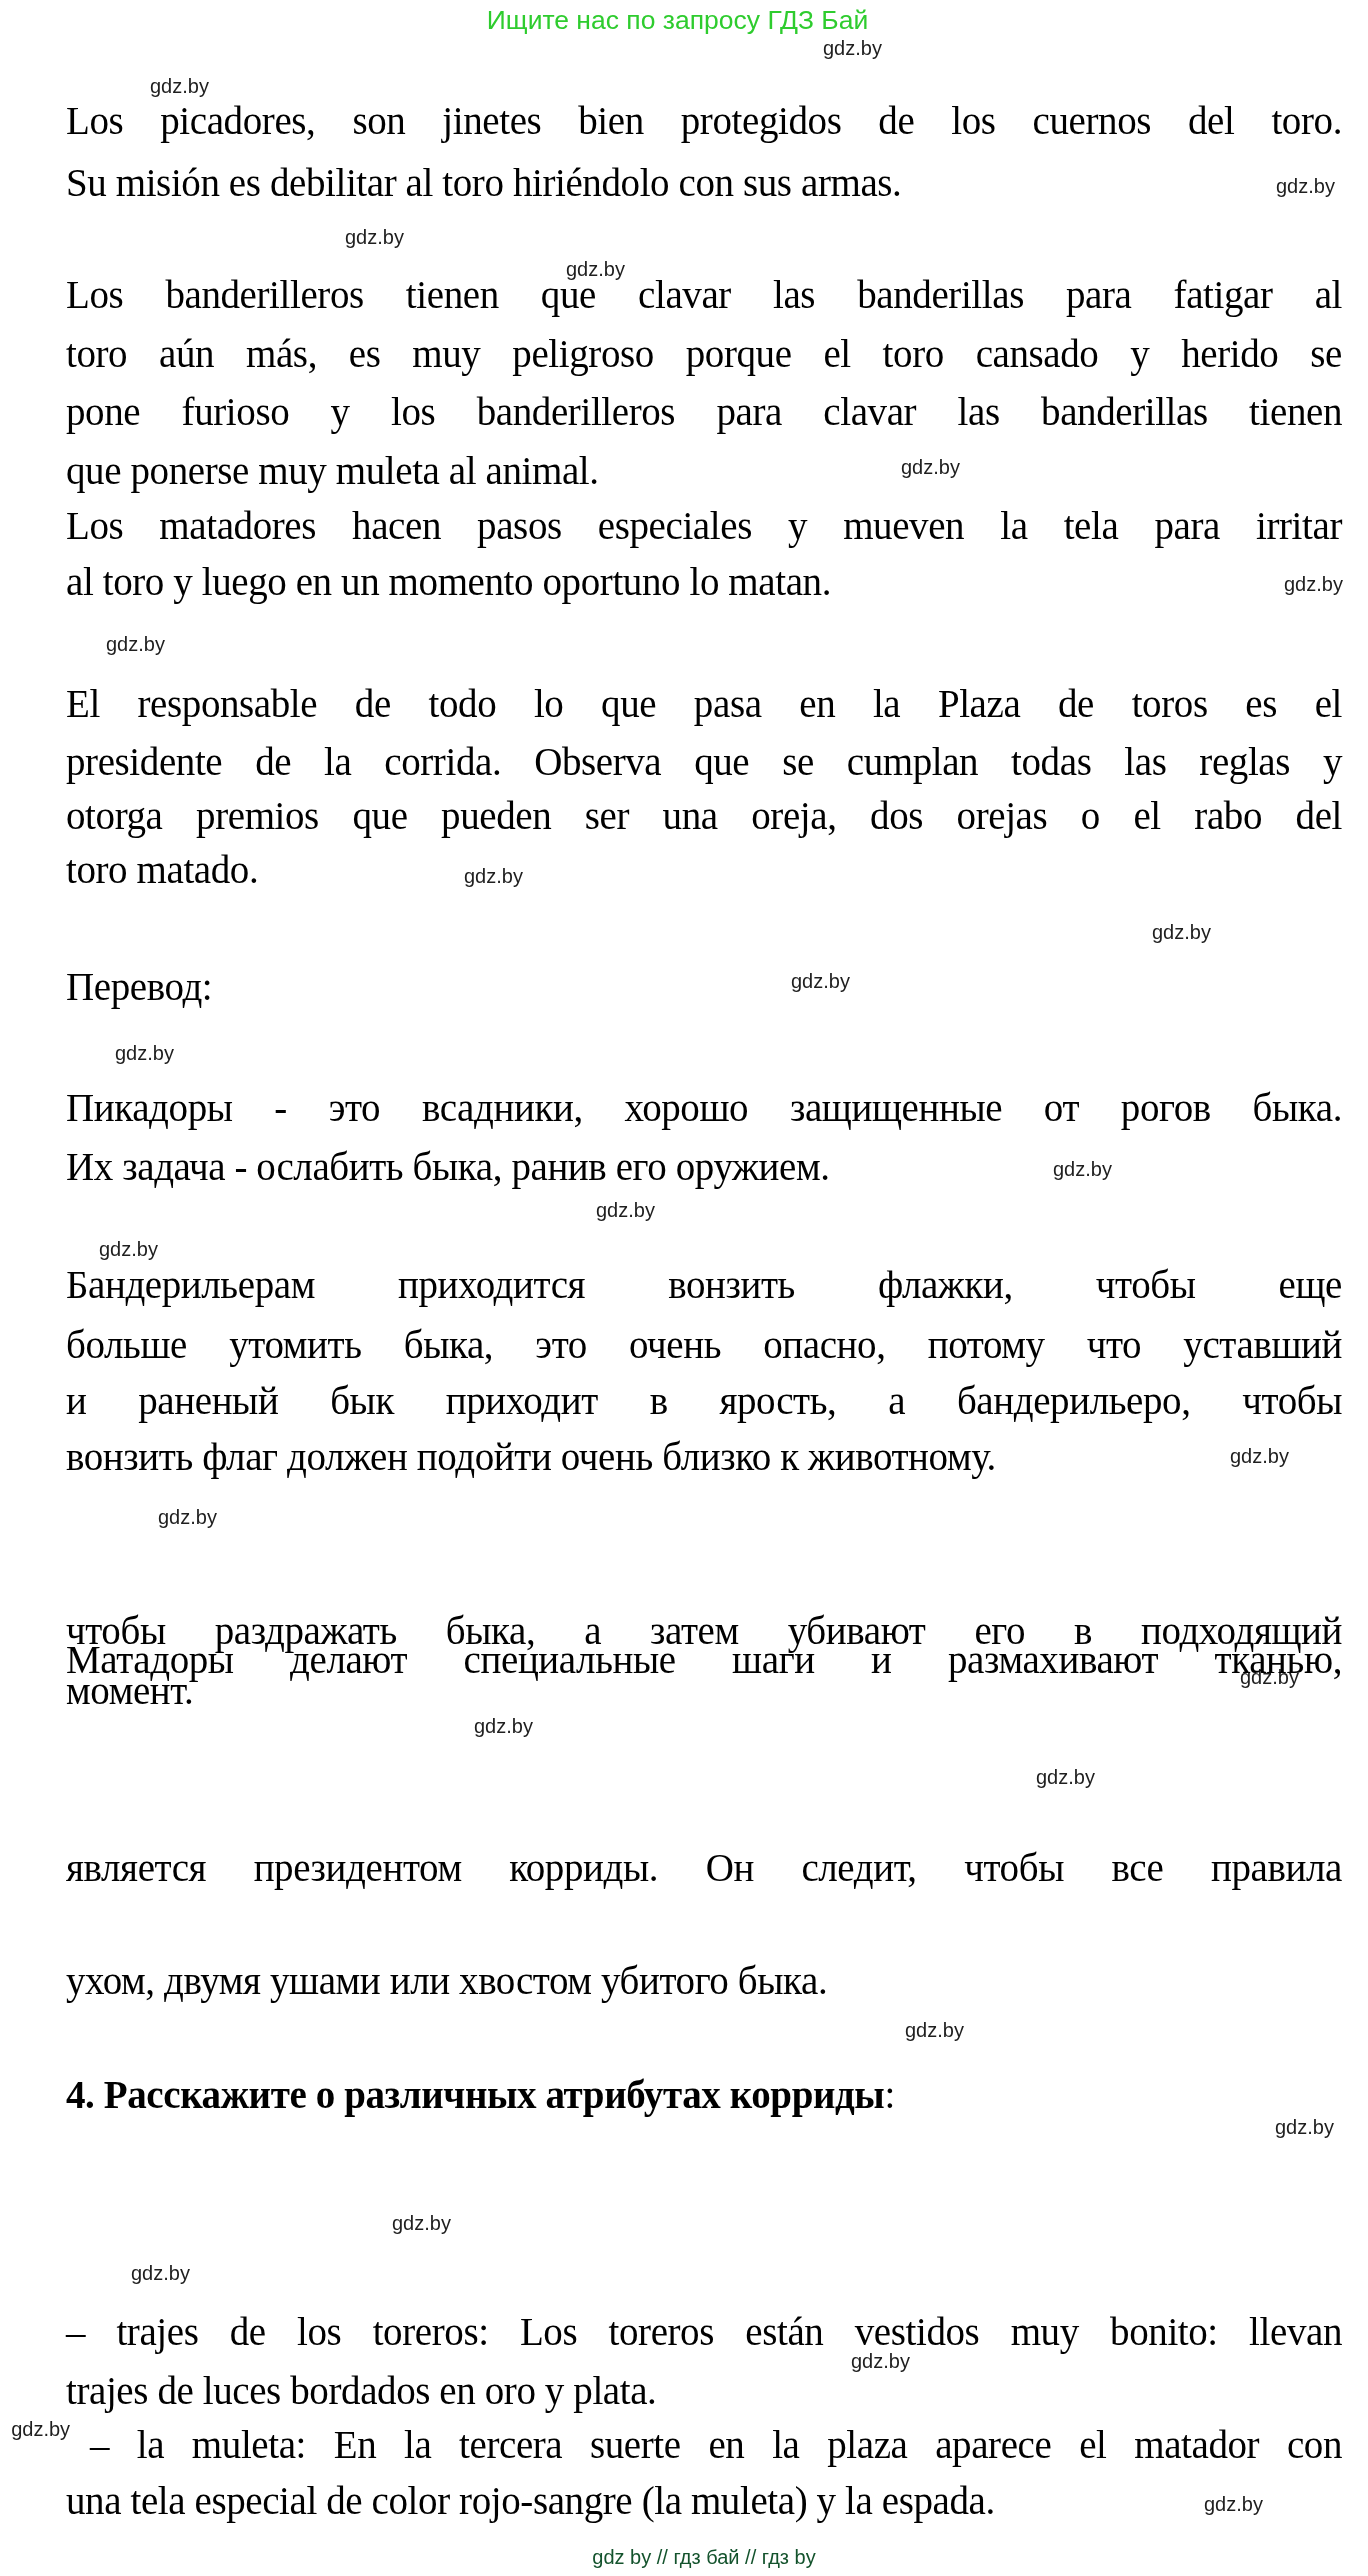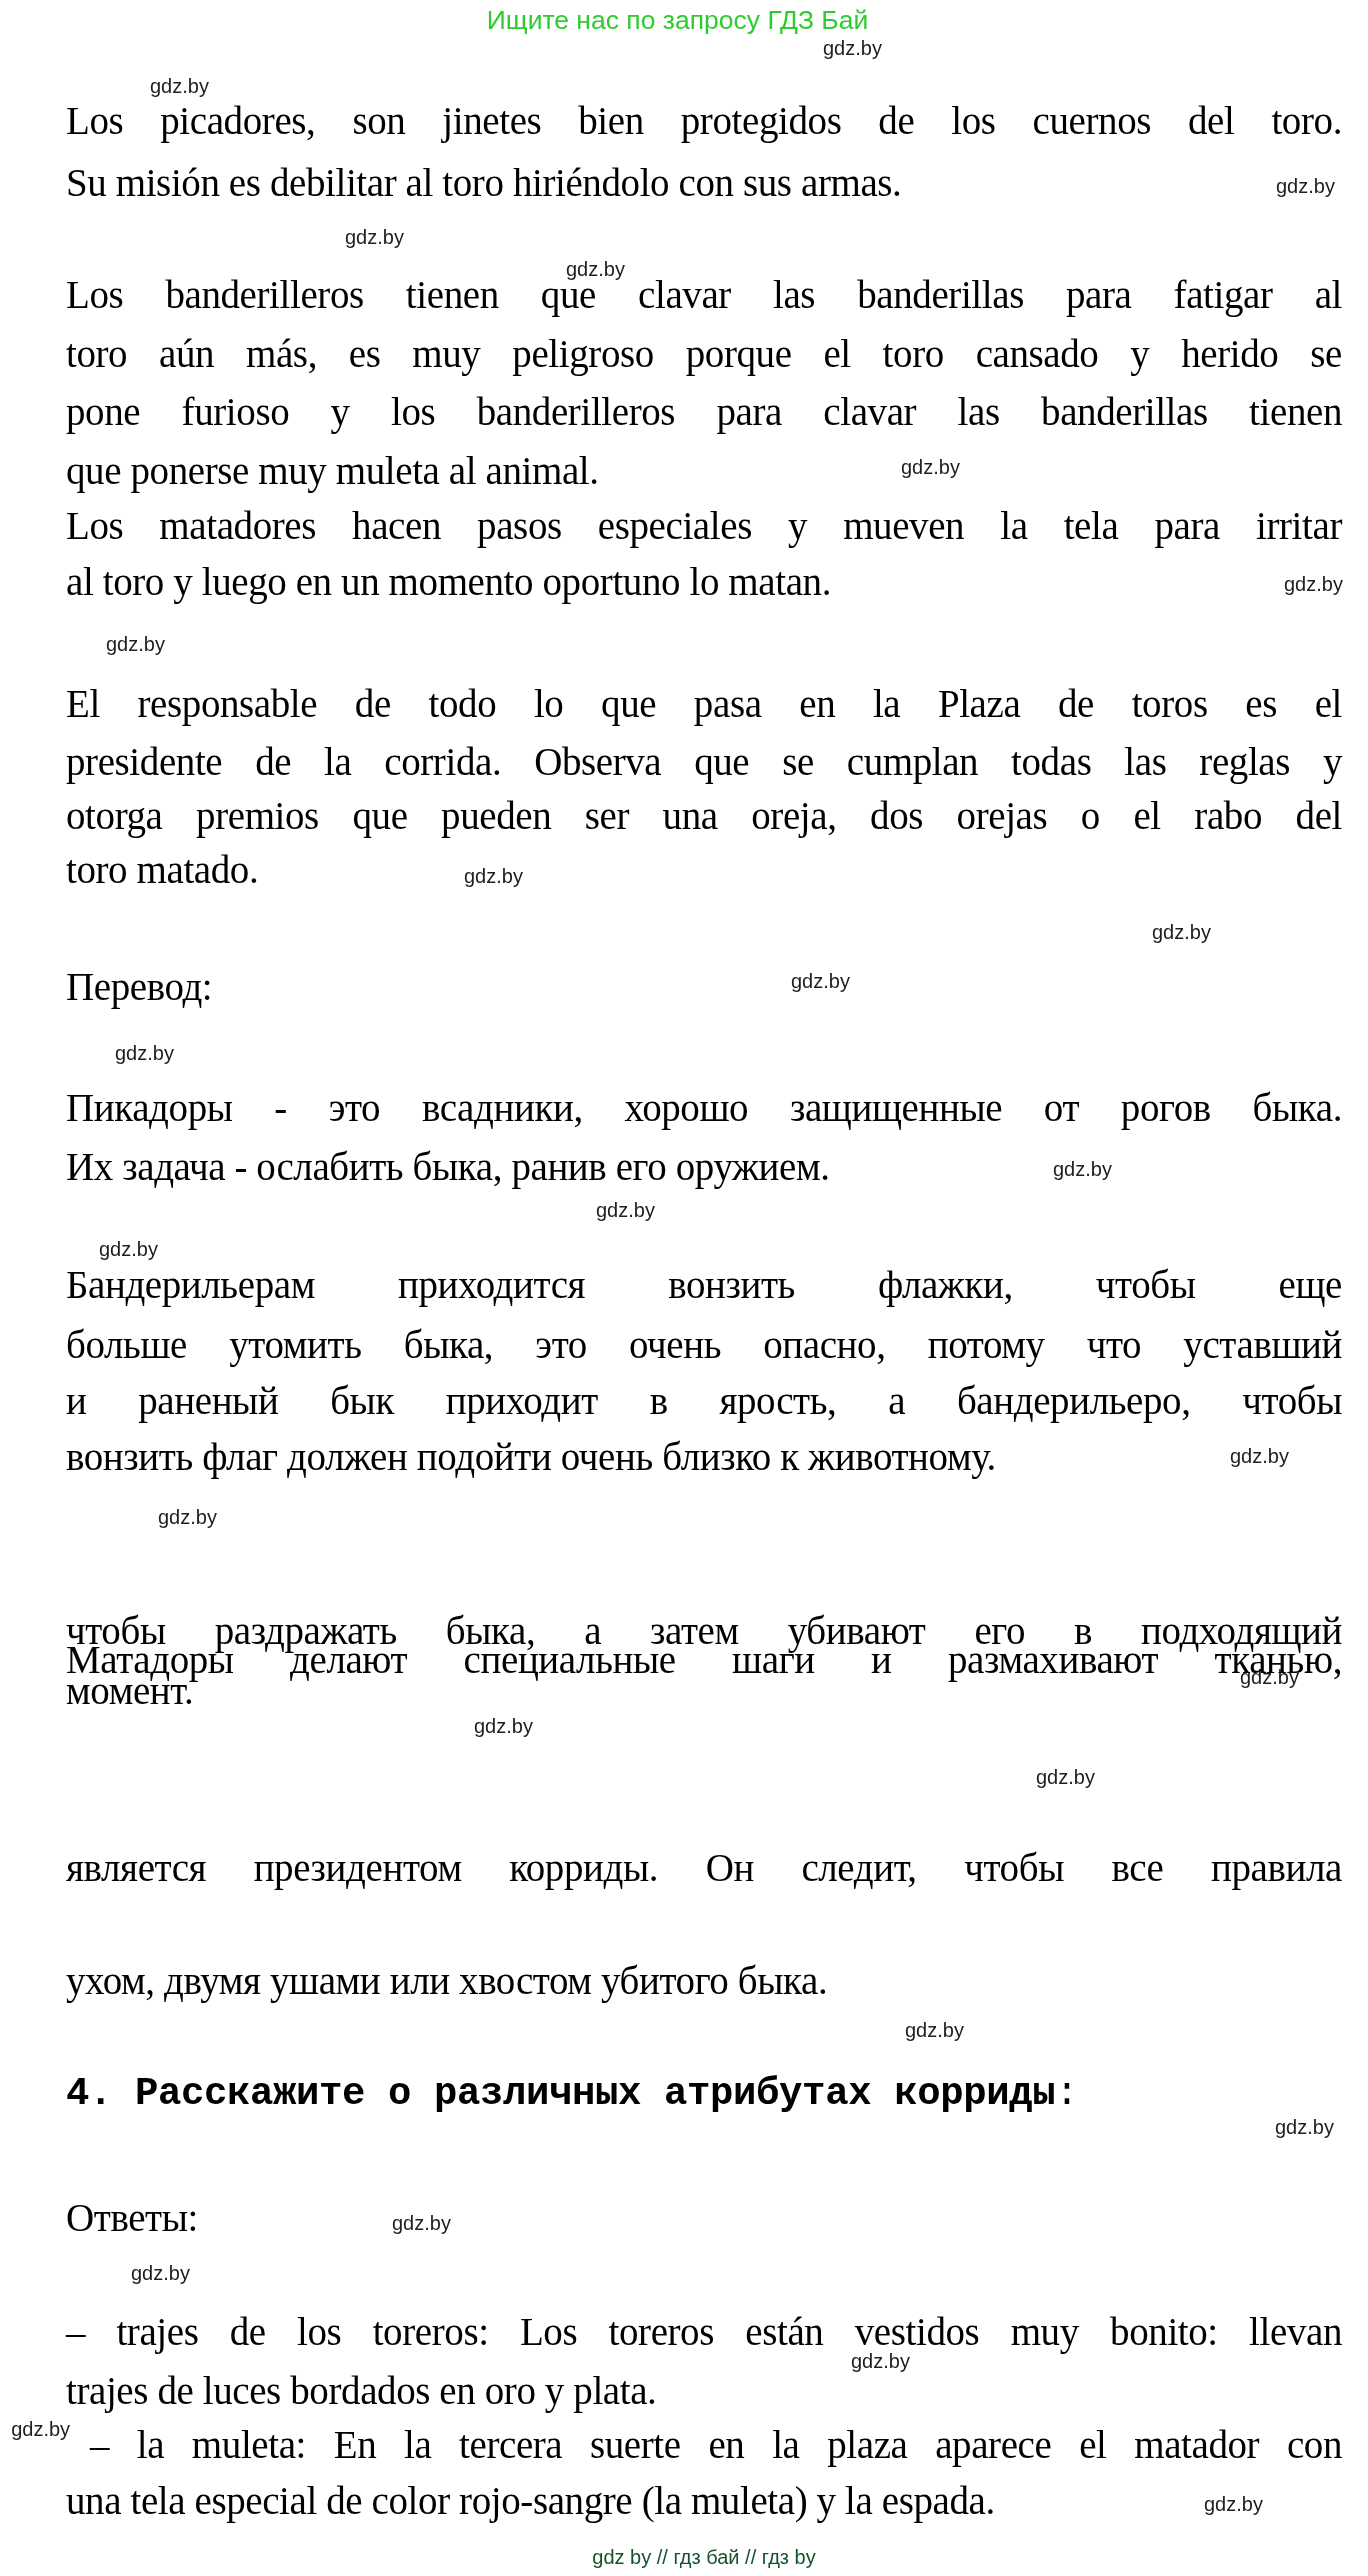--- a/index.html
+++ b/index.html
@@ -17,21 +17,21 @@
     font-size:26.5px; font-weight:500;
     color:#2ecc2e;
   }
   .ln {
     position:absolute; left:66px; width:1276px; height:59px;
     font-size:39px; line-height:59px; color:#000;
     letter-spacing:-0.4px;
     white-space:normal; overflow:visible;
   }
   .j { text-align:justify; text-align-last:justify; }
-  .bold { font-weight:bold;font-family:Liberation Mono, monospace; }
+  .bold { font-weight:bold; }
   .reg { font-weight:normal; }
   .indent { left:90px; width:1252px; }
   .wm {
     position:absolute;
     font-family:"Liberation Sans", sans-serif;
     font-size:20px; line-height:1.1;
     color:#1f1f1f;
   }
   .footer {
     position:absolute; top:2546px; left:66px; width:1276px;
@@ -104,21 +104,20 @@
 
   <div class="ln j" style="top:1630px">Матадоры делают специальные шаги и размахивают тканью,</div>
   <div class="ln j" style="top:1601px">чтобы раздражать быка, а затем убивают его в подходящий</div>
   <div class="ln" style="top:1661px">момент.</div>
 
   <div class="ln j" style="top:1838px">является президентом корриды. Он следит, чтобы все правила</div>
   <div class="ln" style="top:1951px">ухом, двумя ушами или хвостом убитого быка.</div>
 
   <div class="ln bold" style="top:2065px"><span>4. Расскажите о различных атрибутах корриды</span><span class="reg">:</span></div>
 
-  <div class="ln" style="top:2188px">Ответы:</div>
 
   <div class="ln j" style="top:2302px">– trajes de los toreros: Los toreros están vestidos muy bonito: llevan</div>
   <div class="ln" style="top:2361px">trajes de luces bordados en oro y plata.</div>
 
   <div class="ln j indent" style="top:2415px">– la muleta: En la tercera suerte en la plaza aparece el matador con</div>
   <div class="ln" style="top:2471px">una tela especial de color rojo-sangre (la muleta) y la espada.</div>
 
   <div class="footer">gdz by  //  гдз бай  //  гдз by</div>
 
 </div>

